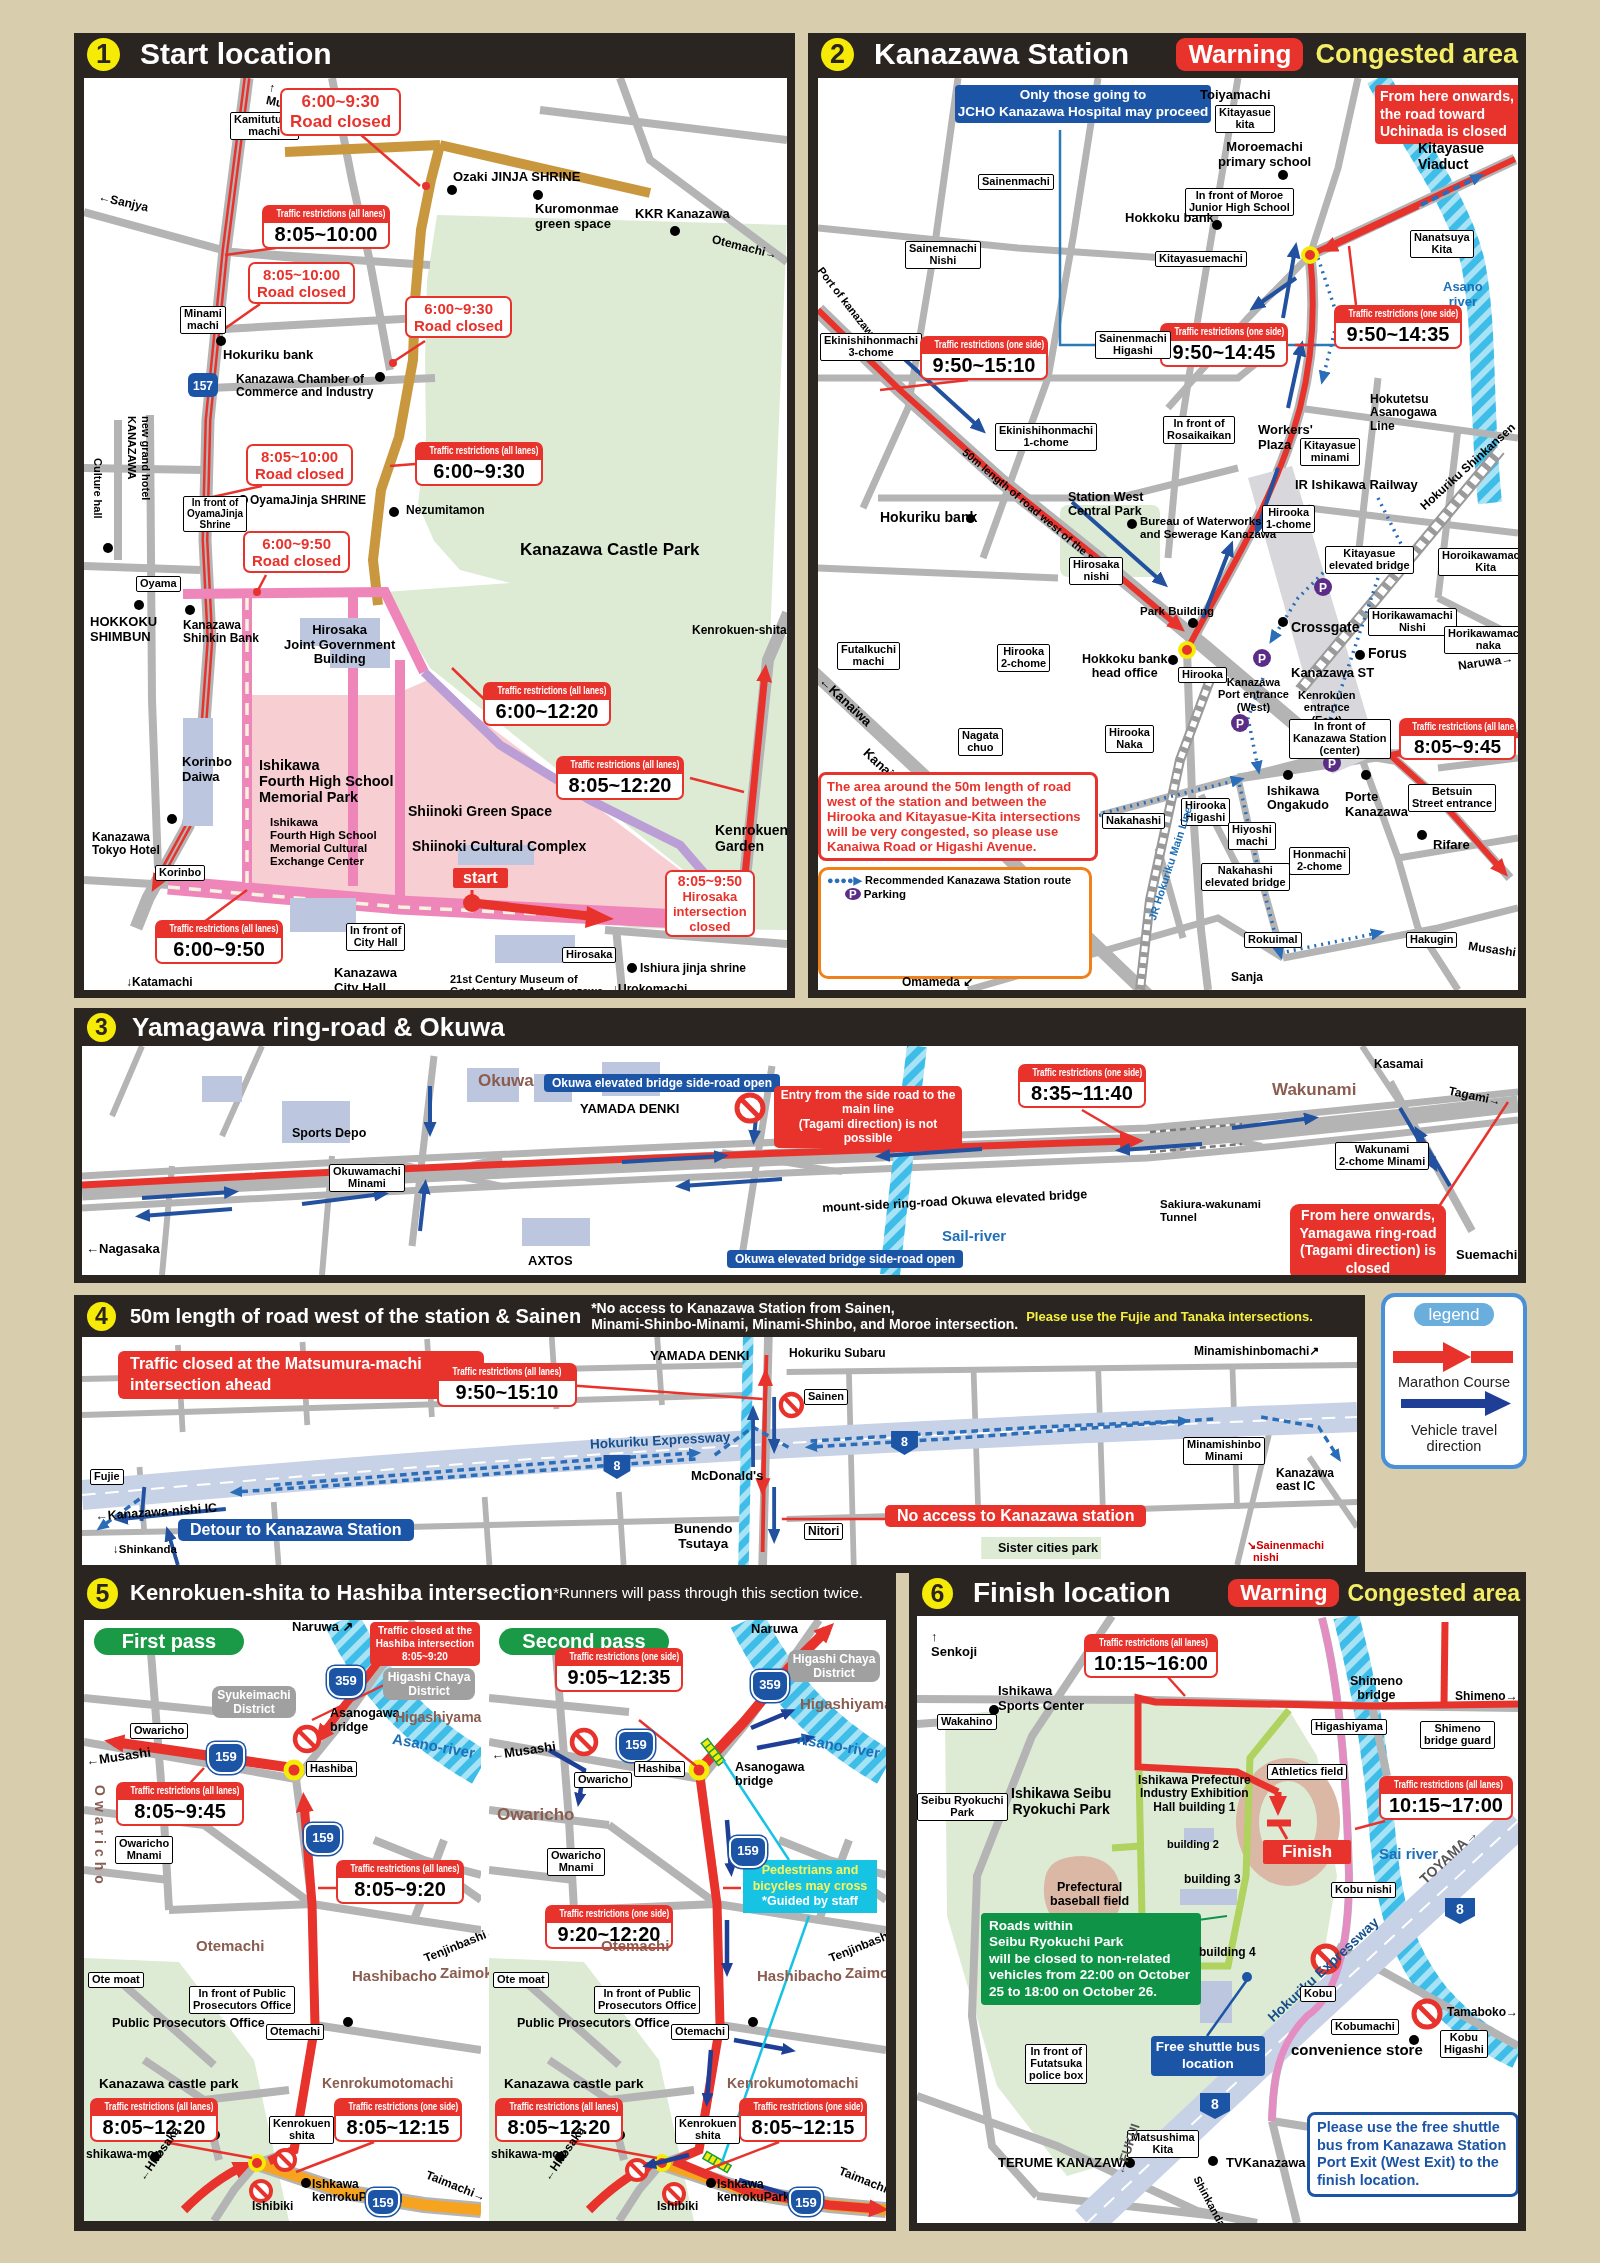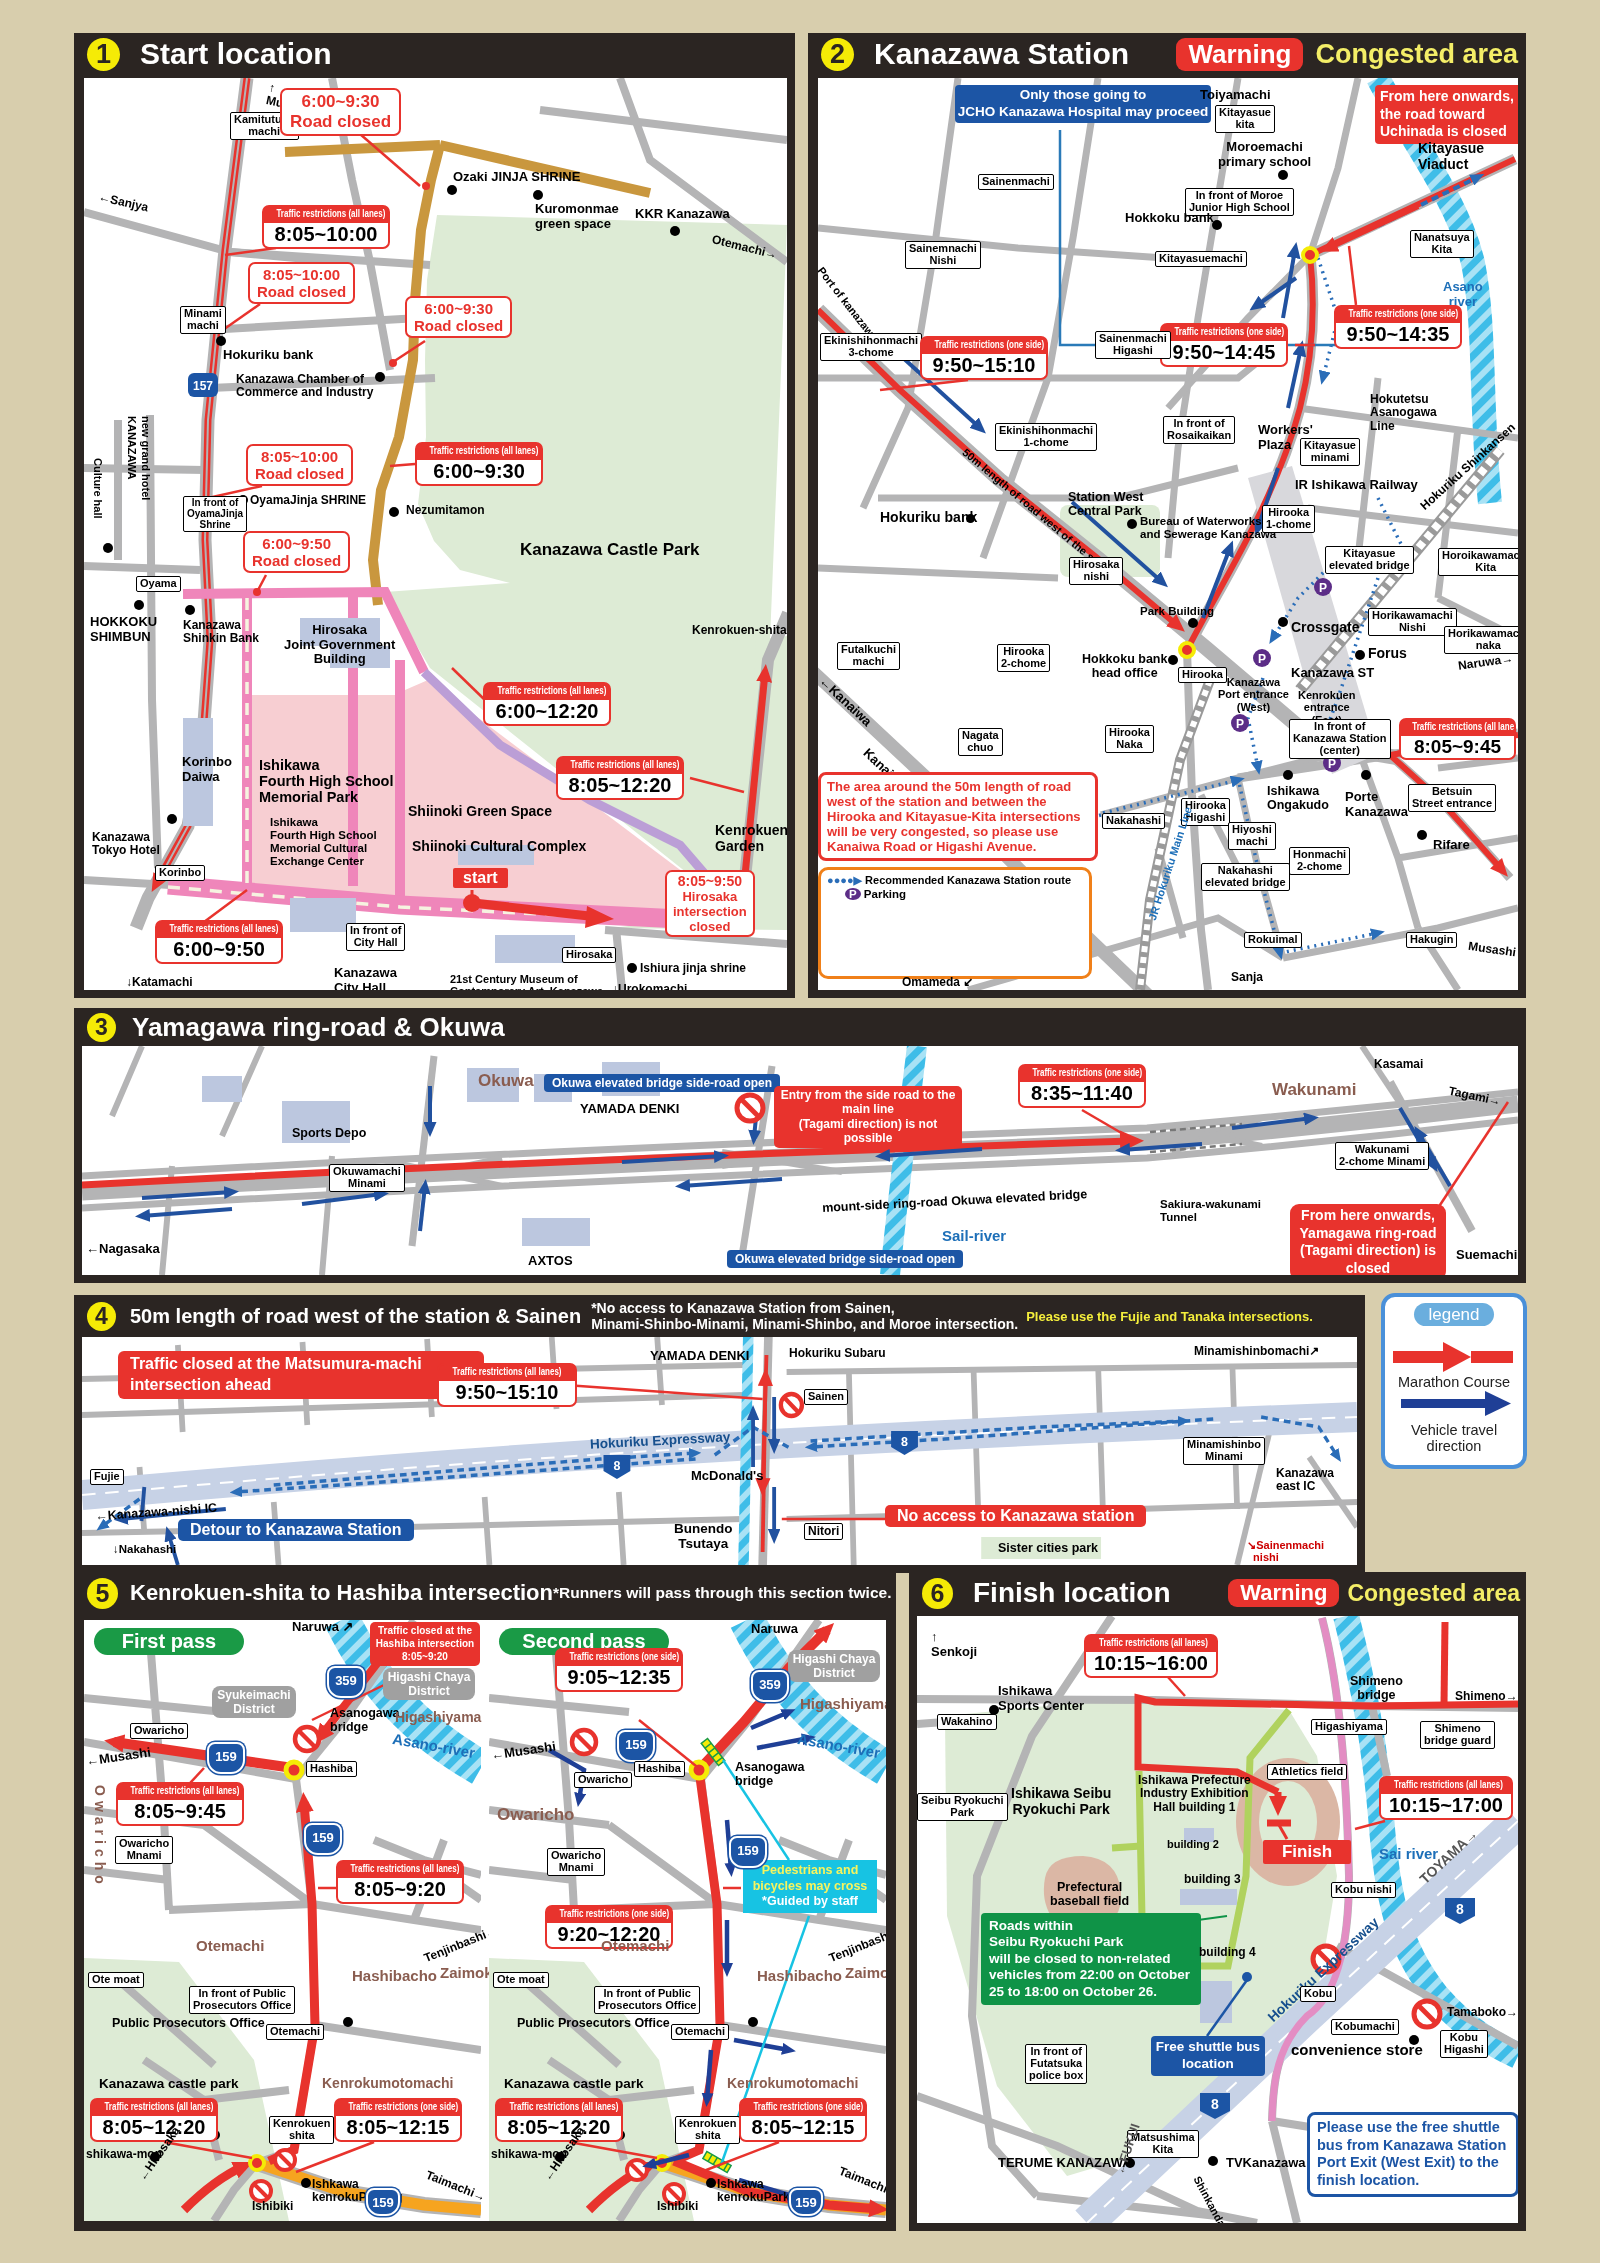--- a/index.html
+++ b/index.html
@@ -843,21 +843,21 @@
     <div class="lab" style="left:1101px;top:100px;">Minamishinbo<br>Minami</div>
 
     <div class="txt" style="left:1194px;top:130px;font-size:12px;">Kanazawa<br>east IC</div>
 
     <div class="txt" style="left:1165px;top:202px;font-size:11px;color:#c00;">↘Sainenmachi<br>&nbsp;&nbsp;nishi</div>
 
     <div class="lab" style="left:8px;top:132px;">Fujie</div>
 
     <div class="txt" style="left:13px;top:168px;transform:rotate(-4deg);font-size:12.5px;">←Kanazawa-nishi IC</div>
 
-    <div class="txt" style="left:31px;top:206px;font-size:11.5px;">↓Nakahashi</div>
+    <div class="txt" style="left:31px;top:206px;font-size:11.5px;">↓Shinkanda</div>
 
     <div class="bluebox" style="left:96px;top:182px;font-size:16px;padding:2px 12px;border-radius:5px;">Detour to Kanazawa Station</div>
 
     <div class="redbox" style="left:803px;top:168px;font-size:16px;padding:2px 12px;border-radius:5px;">No access to Kanazawa station</div>
   </div>
 </div>
 
 <div style="position:absolute;left:1381px;top:1293px;width:138px;height:168px;background:#fff;
      border:4px solid #4a90d9;border-radius:14px;">
   <div style="text-align:center;margin-top:8px;"><span style="background:#6aaede;color:#fff;border-radius:13px;padding:2px 14px;font-size:17px;">legend</span></div>
@@ -877,21 +877,21 @@
     <text x="69" y="110" font-size="14.5" text-anchor="middle" fill="#222">Vehicle travel</text>
     <text x="69" y="126" font-size="14.5" text-anchor="middle" fill="#222">direction</text>
   </svg>
 </div>
 
 <div class="panel" style="left:74px;top:1572px;width:822px;height:659px;">
 
   <div class="hdr">
       <div class="num" style="width:31px;height:31px;font-size:25px;">5</div>
     <div class="ttl" style="font-size:22px;margin-left:12px;">Kenrokuen-shita to Hashiba intersection</div>
-    <div style="font-size:15.5px;font-weight:bold;white-space:nowrap;">*Runners will pass through this section twice.</div>
+    <div style="font-size:15.5px;font-weight:normal;white-space:nowrap;">*Runners will pass through this section twice.</div>
     </div>
 
   <div class="map" id="m5a" style="left:10px;top:48px;width:443px;height:601px;">
     <svg width="397" height="601" viewBox="0 0 397 601">
       <defs>
         <marker id="ra5" markerUnits="userSpaceOnUse" markerWidth="20" markerHeight="18" refX="10" refY="9" orient="auto">
             <path d="M0 0L20 9L0 18Z" fill="#e8332d"></path>
           </marker>
         <marker id="ba5" markerUnits="userSpaceOnUse" markerWidth="14" markerHeight="12" refX="7" refY="6" orient="auto">
             <path d="M0 0L14 6L0 12Z" fill="#1f3f96"></path>

